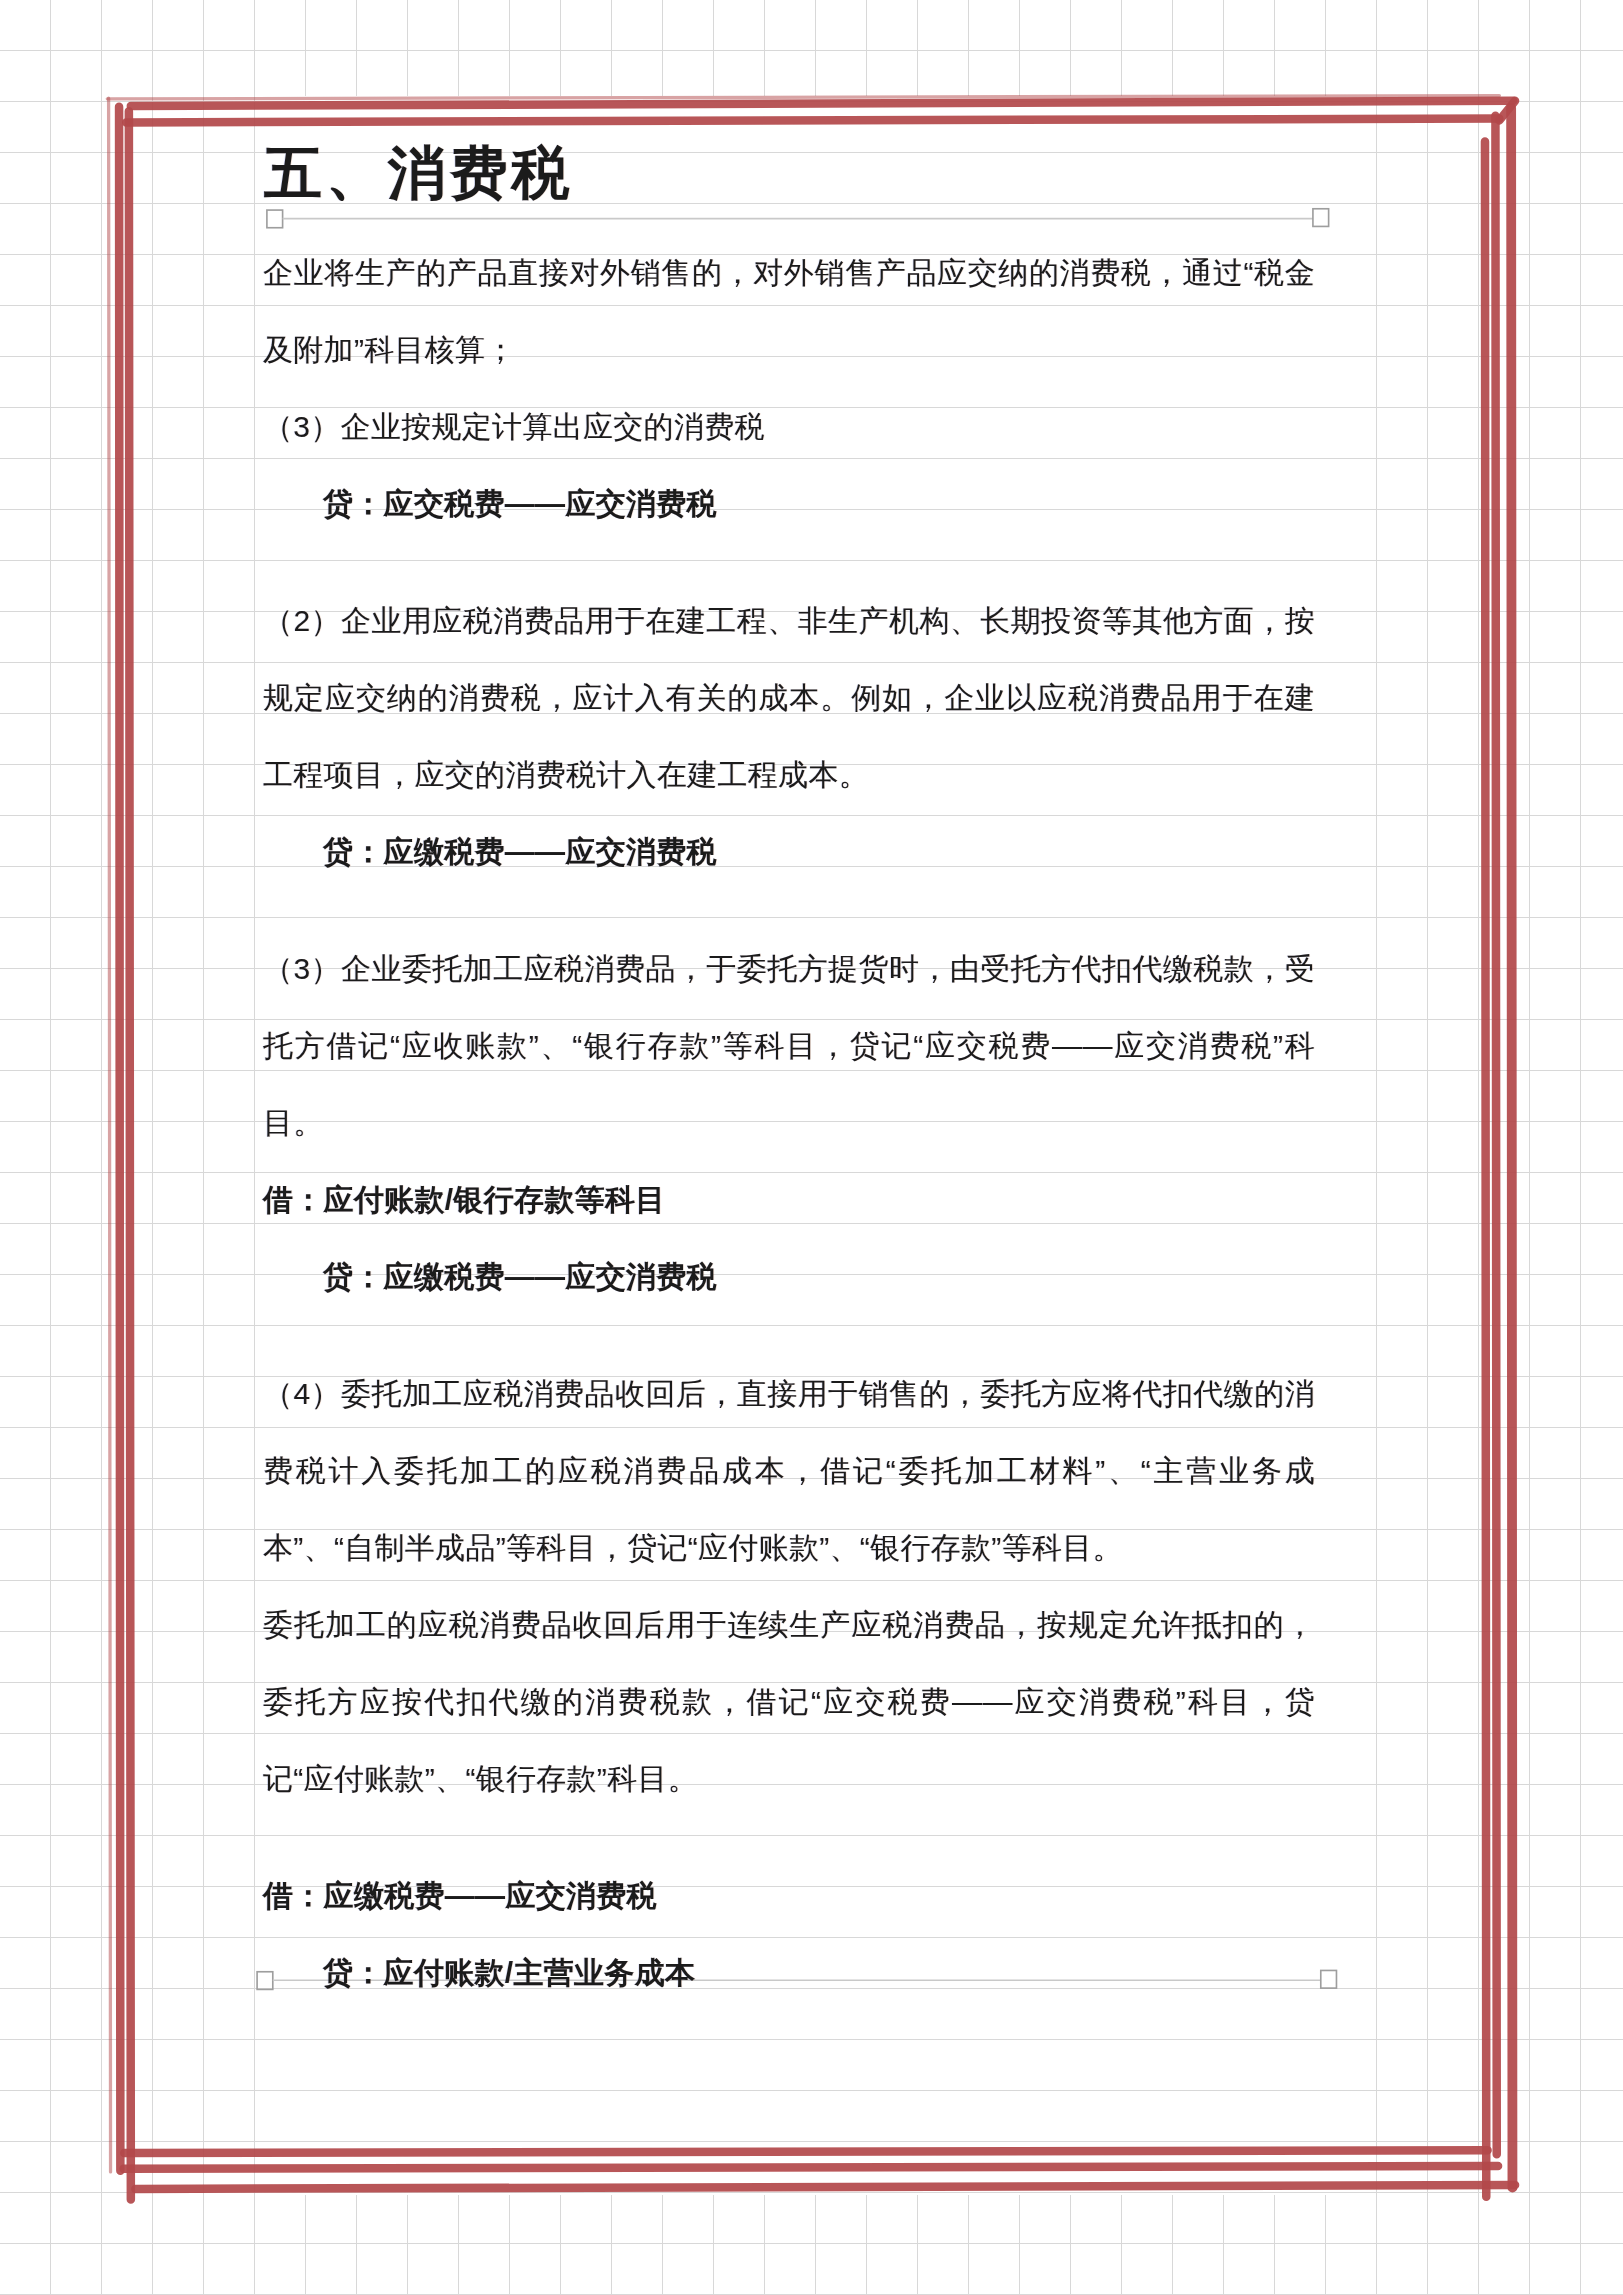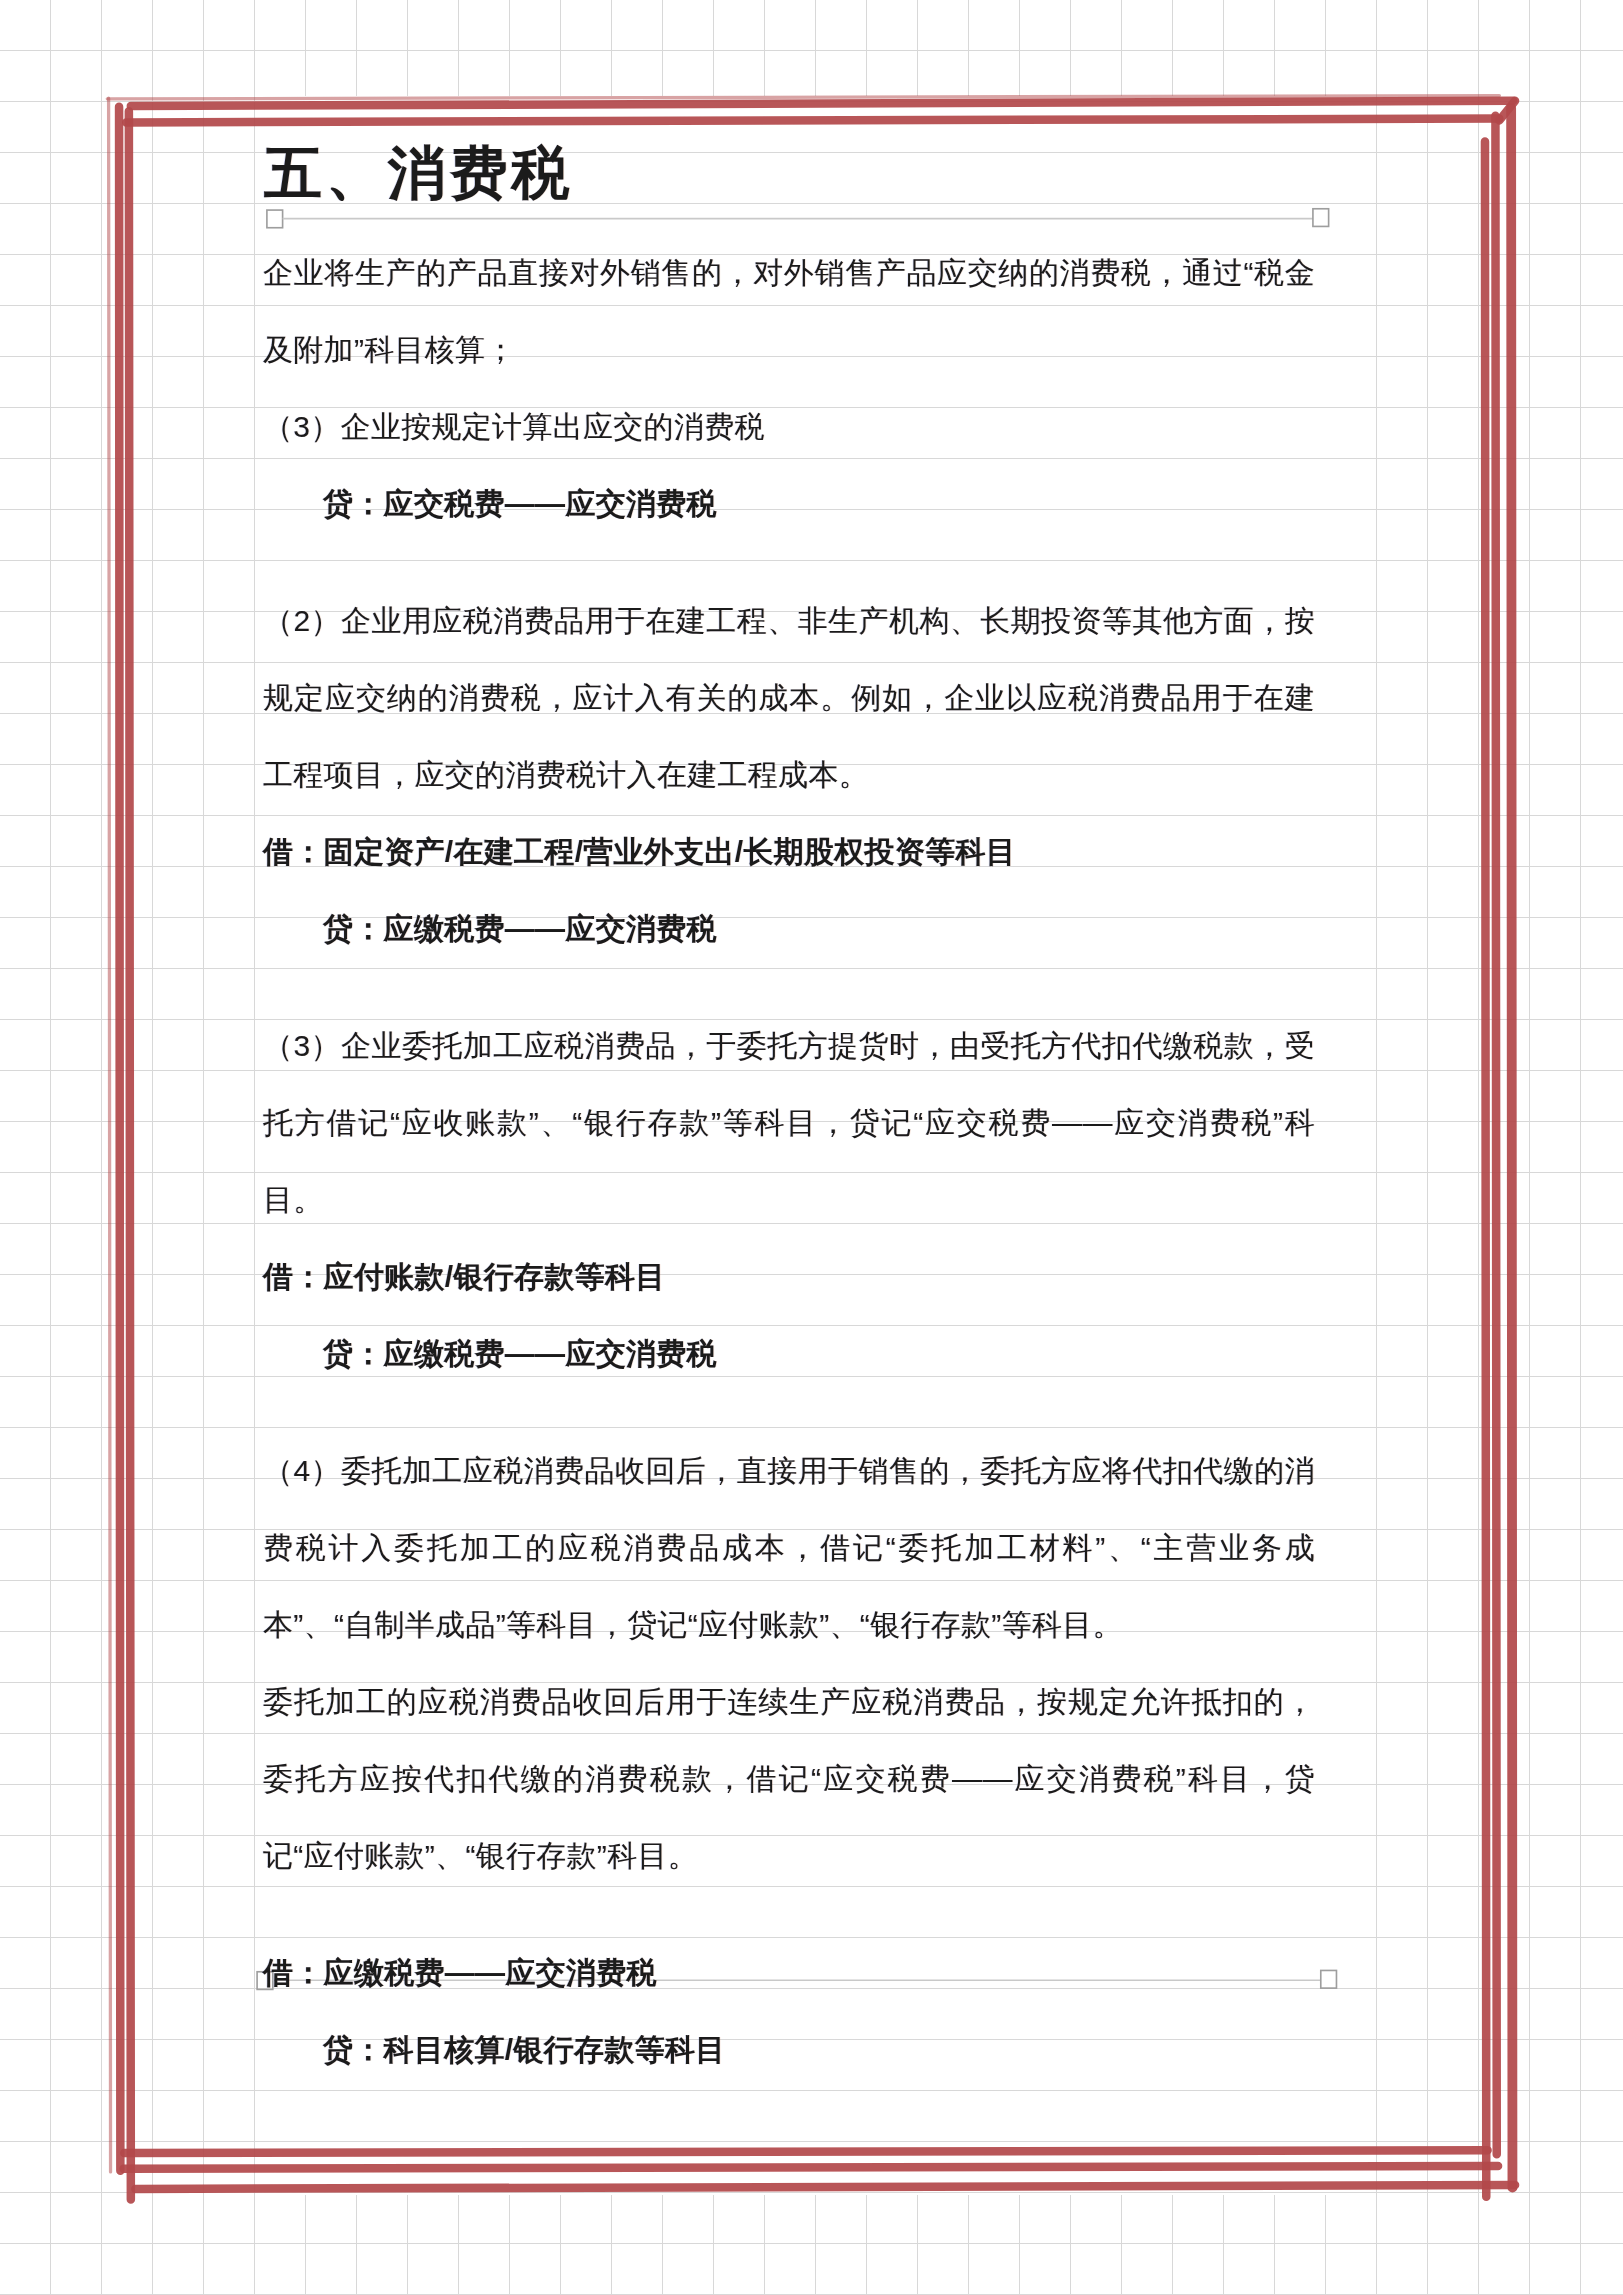--- a/index.html
+++ b/index.html
@@ -94,23 +94,22 @@
   <rect class="mark-rect" x="2019" y="3012" width="24" height="27"></rect>
 </svg>
 
 <h1 class="title">五、消费税</h1>
 
 <div class="content">
   <p class="body">企业将生产的产品直接对外销售的，对外销售产品应交纳的消费税，通过“税金及附加”科目核算；</p>
   <p class="body">（3）企业按规定计算出应交的消费税</p>
   <p class="entry credit">贷：应交税费——应交消费税</p>
   <p class="body gap">（2）企业用应税消费品用于在建工程、非生产机构、长期投资等其他方面，按规定应交纳的消费税，应计入有关的成本。例如，企业以应税消费品用于在建工程项目，应交的消费税计入在建工程成本。</p>
-  <p class="entry debit">借：固定资产/在建工程/营业外支出/长期股权投资等科目</p>
   <p class="entry credit">贷：应缴税费——应交消费税</p>
   <p class="body gap">（3）企业委托加工应税消费品，于委托方提货时，由受托方代扣代缴税款，受托方借记“应收账款”、“银行存款”等科目，贷记“应交税费——应交消费税”科目。</p>
   <p class="entry debit">借：应付账款/银行存款等科目</p>
   <p class="entry credit">贷：应缴税费——应交消费税</p>
   <p class="body gap">（4）委托加工应税消费品收回后，直接用于销售的，委托方应将代扣代缴的消费税计入委托加工的应税消费品成本，借记“委托加工材料”、“主营业务成本”、“自制半成品”等科目，贷记“应付账款”、“银行存款”等科目。</p>
   <p class="body">委托加工的应税消费品收回后用于连续生产应税消费品，按规定允许抵扣的，委托方应按代扣代缴的消费税款，借记“应交税费——应交消费税”科目，贷记“应付账款”、“银行存款”科目。</p>
   <p class="entry debit gap">借：应缴税费——应交消费税</p>
-  <p class="entry credit">贷：科目核算/银行存款等科目</p>
+  <p class="entry credit">贷：应付账款/主营业务成本</p>
 </div>
 
 
 </body></html>

